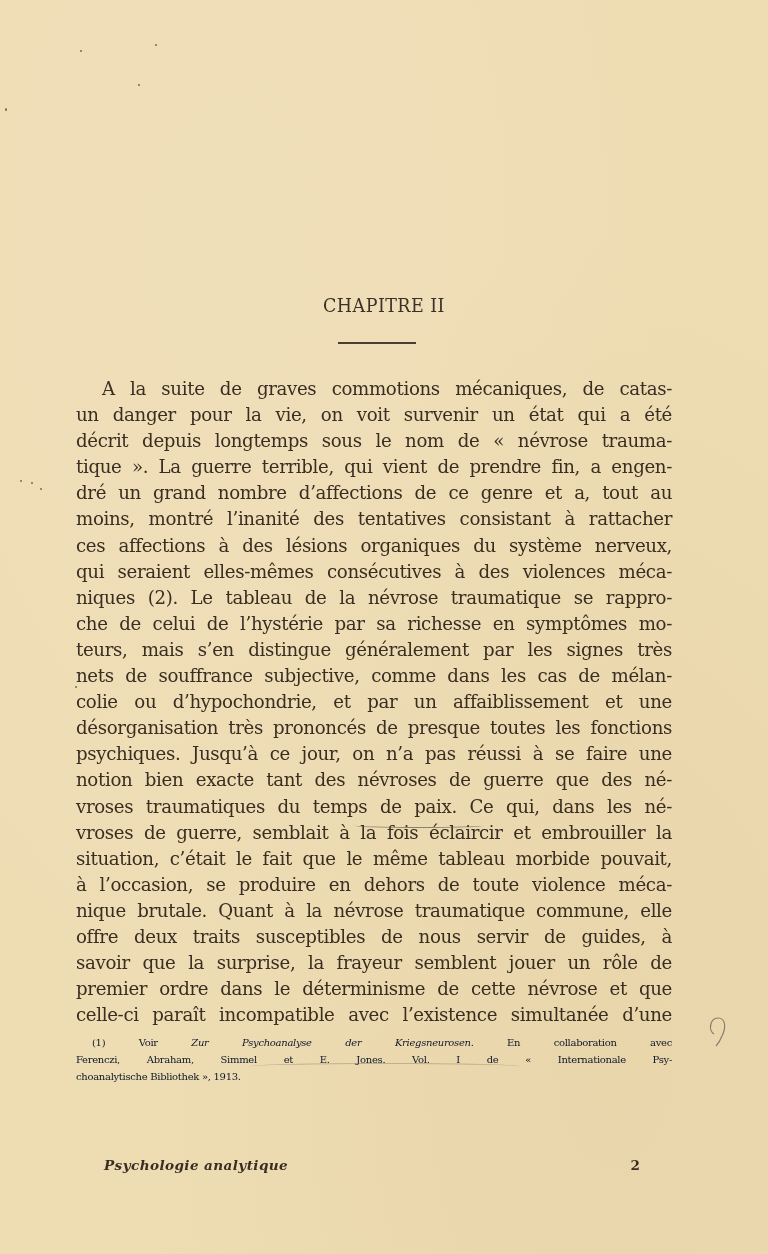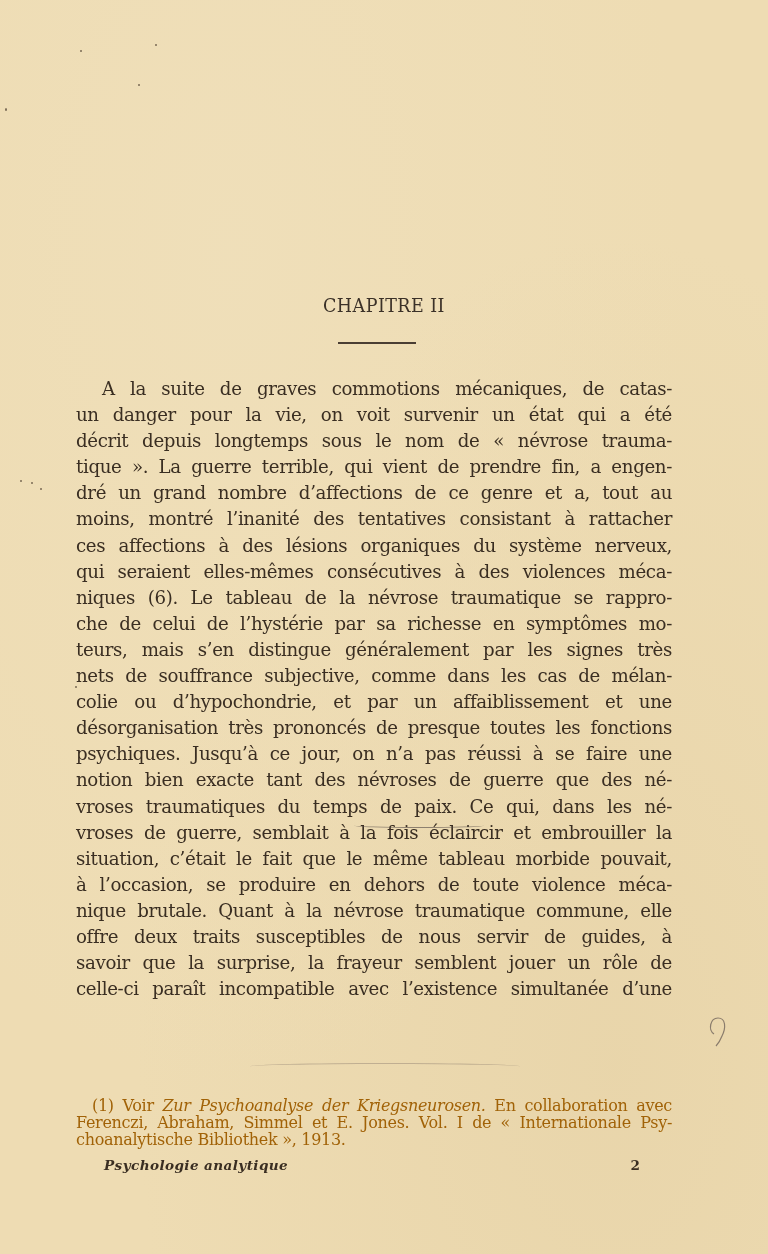--- a/index.html
+++ b/index.html
@@ -74,27 +74,27 @@
     }
     .wave-mark {
       position: absolute;
       left: 250px; top: 1063px;
       width: 270px; height: 6px;
       border-top: 1px solid rgba(140,125,110,0.45);
       border-radius: 50% 50% 0 0;
     }
     .footnote {
       position: absolute;
-      top: 1097px;
+      top: 1034px;
       left: 76px;
       width: 596px;
       font-family: "DejaVu Serif", serif;
-      font-size: 16px;
+      font-size: 10px;
       line-height: 17px;
-      color: #a16207;
+      color: #0f172a;
     }
     .footnote .fline {
       display: block;
       white-space: nowrap;
       text-align: justify;
       text-align-last: justify;
       letter-spacing: -0.3px;
     }
     .footnote .fline.first { padding-left: 16px; }
     .footnote .fline.last { text-align-last: left; }
@@ -143,35 +143,36 @@
 
   <div class="body-text">
     <span class="line first">A la suite de graves commotions mécaniques, de catas-</span>
     <span class="line">un danger pour la vie, on voit survenir un état qui a été</span>
     <span class="line">décrit depuis longtemps sous le nom de « névrose trauma-</span>
     <span class="line">tique ». La guerre terrible, qui vient de prendre fin, a engen-</span>
     <span class="line">dré un grand nombre d’affections de ce genre et a, tout au</span>
     <span class="line">moins, montré l’inanité des tentatives consistant à rattacher</span>
     <span class="line">ces affections à des lésions organiques du système nerveux,</span>
     <span class="line">qui seraient elles-mêmes consécutives à des violences méca-</span>
-    <span class="line">niques (6). Le tableau de la névrose traumatique se rappro-</span>
+    <span class="line">niques (2). Le tableau de la névrose traumatique se rappro-</span>
     <span class="line">che de celui de l’hystérie par sa richesse en symptômes mo-</span>
     <span class="line">teurs, mais s’en distingue généralement par les signes très</span>
     <span class="line">nets de souffrance subjective, comme dans les cas de mélan-</span>
     <span class="line">colie ou d’hypochondrie, et par un affaiblissement et une</span>
     <span class="line">désorganisation très prononcés de presque toutes les fonctions</span>
     <span class="line">psychiques. Jusqu’à ce jour, on n’a pas réussi à se faire une</span>
     <span class="line">notion bien exacte tant des névroses de guerre que des né-</span>
     <span class="line">vroses traumatiques du temps de paix. Ce qui, dans les né-</span>
     <span class="line">vroses de guerre, semblait à la fois éclaircir et embrouiller la</span>
     <span class="line">situation, c’était le fait que le même tableau morbide pouvait,</span>
     <span class="line">à l’occasion, se produire en dehors de toute violence méca-</span>
     <span class="line">nique brutale. Quant à la névrose traumatique commune, elle</span>
     <span class="line">offre deux traits susceptibles de nous servir de guides, à</span>
     <span class="line">savoir que la surprise, la frayeur semblent jouer un rôle de</span>
+    <span class="line">premier ordre dans le déterminisme de cette névrose et que</span>
     <span class="line last">celle-ci paraît incompatible avec l’existence simultanée d’une</span>
   </div>
 
   <div class="underline-mark"></div>
   <div class="wave-mark"></div>
 
   <div class="footnote">
     <span class="fline first"><span>(1) Voir </span><em>Zur Psychoanalyse der Kriegsneurosen.</em><span> En collaboration avec</span></span>
     <span class="fline">Ferenczi, Abraham, Simmel et E. Jones. Vol. I de « Internationale Psy-</span>
     <span class="fline last">choanalytische Bibliothek », 1913.</span>

